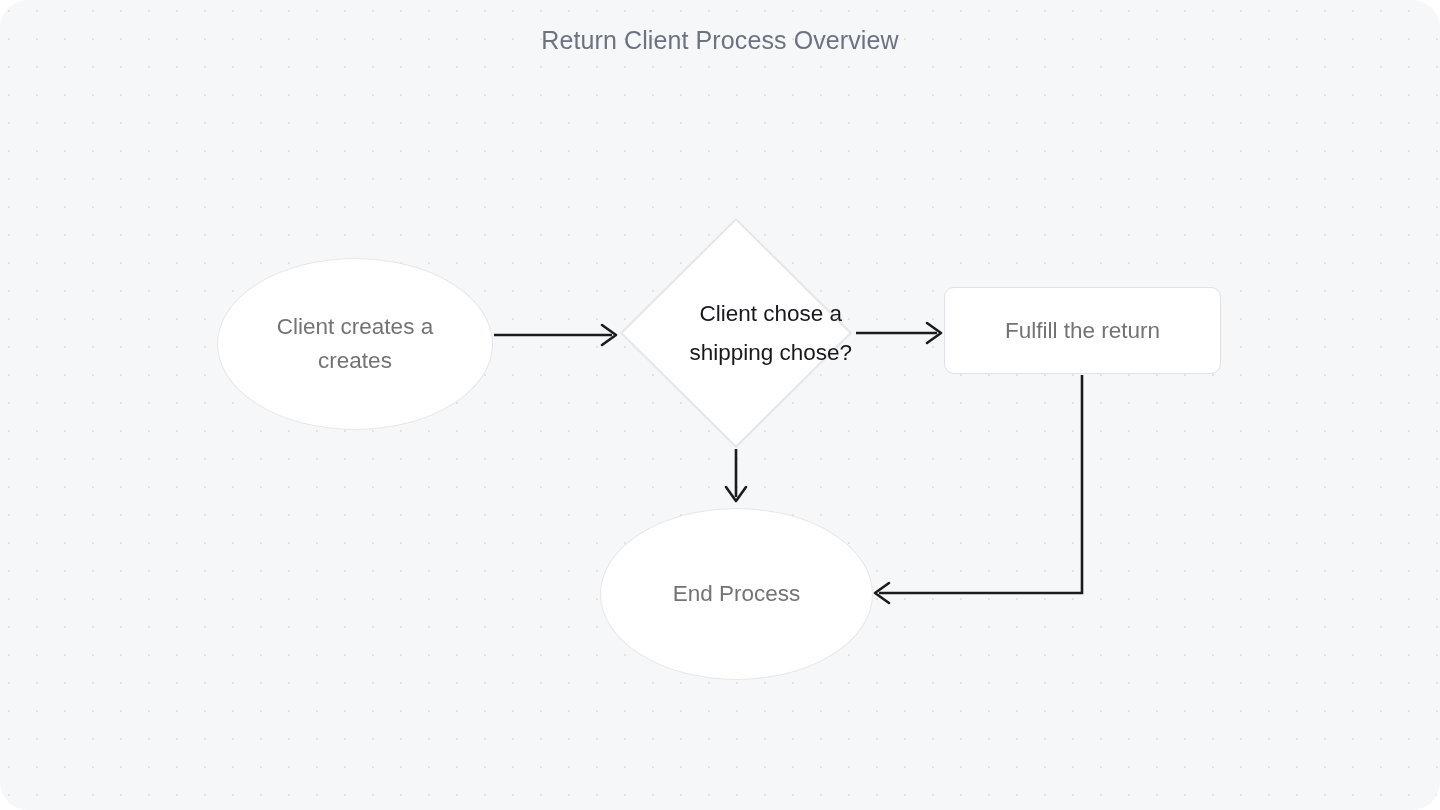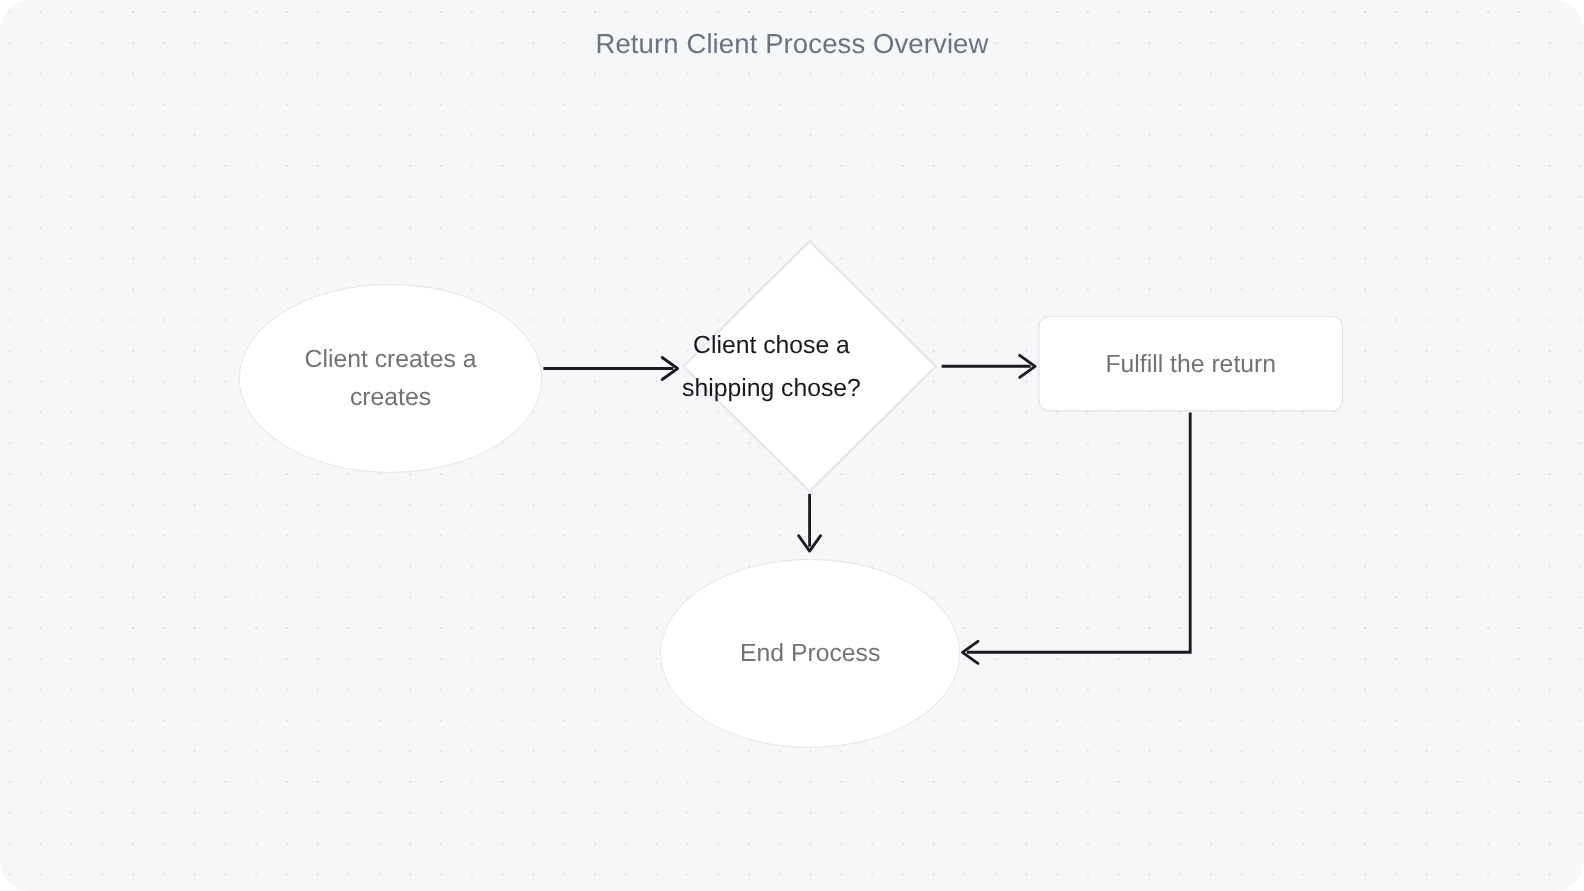--- a/index.html
+++ b/index.html
@@ -72,21 +72,21 @@
 
   .node-rect {
     border: 1.4px solid #dfe1e5;
     border-radius: 10px;
   }
 
   .node-diamond-wrap {
     position: absolute;
     display: flex;
     align-items: center;
-    justify-content: flex-start;
+    justify-content: flex-end;
   }
   .node-diamond-shape {
     position: absolute;
     left: 0;
     top: 0;
     width: 100%;
     height: 100%;
   }
   .node-diamond-label {
     position: relative;

